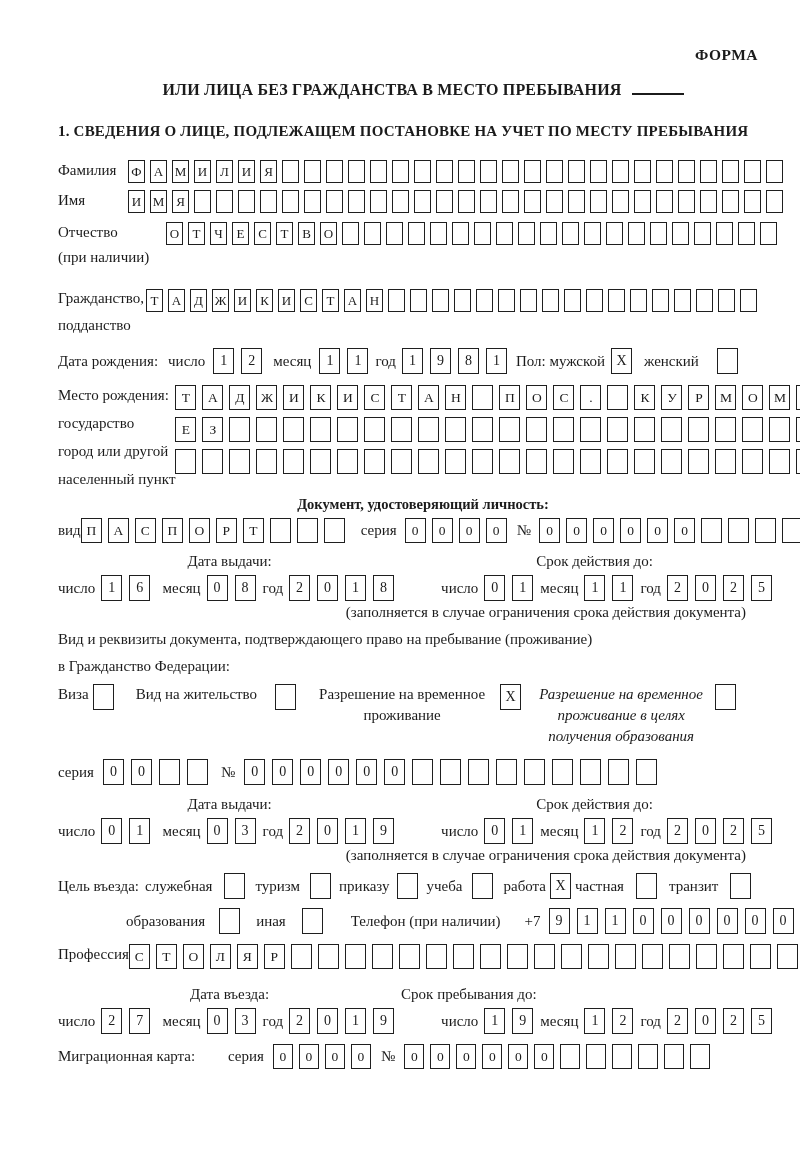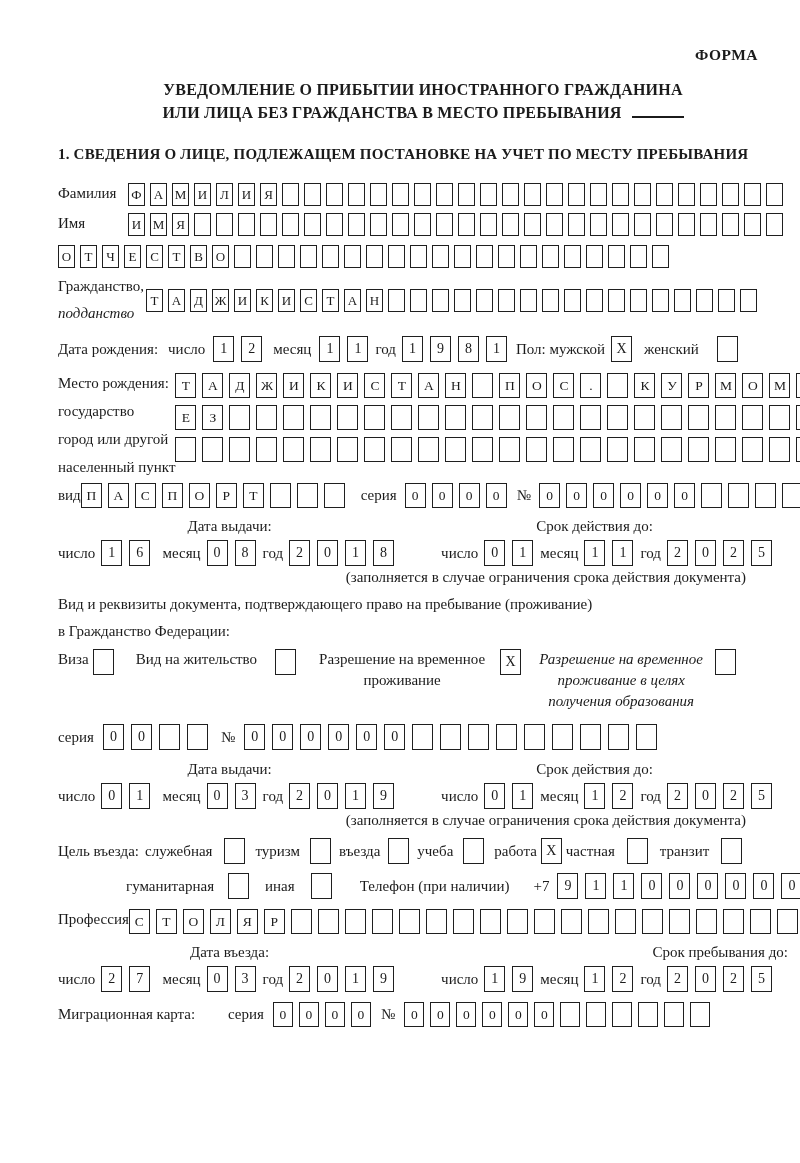--- a/index.html
+++ b/index.html
@@ -38,21 +38,20 @@
 </style>
 </head>
 <body>
 
 <div class="page">
 
 
   <div class="forma">ФОРМА</div>
 
   <div class="title">
-    <div>УВЕДОМЛЕНИЕ О ПРИБЫТИИ ИНОСТРАННОГО ГРАЖДАНИНА</div>
     <div><span>ИЛИ ЛИЦА БЕЗ ГРАЖДАНСТВА В МЕСТО ПРЕБЫВАНИЯ</span><span class="blank-line"></span></div>
   </div>
 
   <div class="sec-heading">1. СВЕДЕНИЯ О ЛИЦЕ, ПОДЛЕЖАЩЕМ ПОСТАНОВКЕ НА УЧЕТ ПО МЕСТУ ПРЕБЫВАНИЯ</div>
 
   <div class="row" style="margin-top:20px;">
     <div class="lbl" style="width:70px;">Фамилия</div>
     <div class="cells cells-a">
         <span class="cell">Ф</span>
         <span class="cell">А</span>
@@ -117,20 +116,24 @@
         <span class="cell">&nbsp;</span>
         <span class="cell">&nbsp;</span>
         <span class="cell">&nbsp;</span>
         <span class="cell">&nbsp;</span>
         <span class="cell">&nbsp;</span>
         <span class="cell">&nbsp;</span>
       </div>
   </div>
 
   <div class="row" style="margin-top:9px;">
+    <div style="width:108px;">
+      <div class="lbl">Отчество</div>
+      <div class="lbl" style="margin-top:4px;">(при наличии)</div>
+    </div>
     <div class="cells cells-a">
         <span class="cell">О</span>
         <span class="cell">Т</span>
         <span class="cell">Ч</span>
         <span class="cell">Е</span>
         <span class="cell">С</span>
         <span class="cell">Т</span>
         <span class="cell">В</span>
         <span class="cell">О</span>
         <span class="cell">&nbsp;</span>
@@ -149,24 +152,24 @@
         <span class="cell">&nbsp;</span>
         <span class="cell">&nbsp;</span>
         <span class="cell">&nbsp;</span>
         <span class="cell">&nbsp;</span>
         <span class="cell">&nbsp;</span>
         <span class="cell">&nbsp;</span>
         <span class="cell">&nbsp;</span>
       </div>
   </div>
 
-  <div class="row" style="margin-top:8px;align-items:center;">
+  <div class="row" style="margin-top:20px;">
     <div style="width:88px;">
       <div class="lbl">Гражданство,</div>
-      <div class="lbl" style="margin-top:6px;font-style:italic;">подданство</div>
+      <div class="lbl" style="margin-top:6px;">подданство</div>
     </div>
     <div class="cells cells-a" style="margin-top:1px;">
         <span class="cell">Т</span>
         <span class="cell">А</span>
         <span class="cell">Д</span>
         <span class="cell">Ж</span>
         <span class="cell">И</span>
         <span class="cell">К</span>
         <span class="cell">И</span>
         <span class="cell">С</span>
@@ -300,20 +303,21 @@
           <span class="cell">&nbsp;</span>
           <span class="cell">&nbsp;</span>
           <span class="cell">&nbsp;</span>
           <span class="cell">&nbsp;</span>
           <span class="cell">&nbsp;</span>
           <span class="cell">&nbsp;</span>
         </div>
     </div>
   </div>
 
+  <div style="text-align:center;font-weight:bold;font-size:14.5px;margin-top:6px;">Документ, удостоверяющий личность:</div>
 
   <div class="row" style="margin-top:5px;align-items:center;">
     <span class="lbl" style="width:56px;">вид</span>
     <span class="cells cells-b">
         <span class="cell">П</span>
         <span class="cell">А</span>
         <span class="cell">С</span>
         <span class="cell">П</span>
         <span class="cell">О</span>
         <span class="cell">Р</span>
@@ -479,34 +483,34 @@
     </div>
   </div>
   <div class="note-r" style="margin-top:3px;">(заполняется в случае ограничения срока действия документа)</div>
 
   <div class="row" style="margin-top:9px;align-items:center;">
     <span class="lbl">Цель въезда:</span>
     <span class="lbl" style="margin-left:6px;">служебная</span>
     <span class="checkbox" style="margin-left:12px;"></span>
     <span class="lbl" style="margin-left:10px;">туризм</span>
     <span class="checkbox" style="margin-left:10px;"></span>
-    <span class="lbl" style="margin-left:8px;">въезда</span>
+    <span class="lbl" style="margin-left:8px;">приказу</span>
     <span class="checkbox" style="margin-left:8px;"></span>
     <span class="lbl" style="margin-left:8px;text-align:right;">учеба</span>
     <span class="checkbox" style="margin-left:10px;"></span>
     <span class="lbl" style="margin-left:10px;">работа</span>
     <span class="checkbox" style="margin-left:4px;">X</span>
     <span class="lbl" style="margin-left:4px;">частная</span>
     <span class="checkbox" style="margin-left:12px;"></span>
     <span class="lbl" style="margin-left:12px;">транзит</span>
     <span class="checkbox" style="margin-left:12px;"></span>
   </div>
 
   <div class="row" style="margin-top:9px;align-items:center;">
-    <span class="lbl" style="margin-left:68px;">гуманитарная</span>
+    <span class="lbl" style="margin-left:68px;">образования</span>
     <span class="checkbox" style="margin-left:14px;"></span>
     <span class="lbl" style="margin-left:16px;">иная</span>
     <span class="checkbox" style="margin-left:16px;"></span>
     <span class="lbl" style="margin-left:28px;">Телефон (при наличии)</span>
     <span class="lbl" style="margin-left:24px;margin-right:8px;">+7</span>
     <span class="cells cells-d">
         <span class="cell">9</span>
         <span class="cell">1</span>
         <span class="cell">1</span>
         <span class="cell">0</span>
@@ -542,23 +546,23 @@
         <span class="cell">&nbsp;</span>
         <span class="cell">&nbsp;</span>
         <span class="cell">&nbsp;</span>
         <span class="cell">&nbsp;</span>
         <span class="cell">&nbsp;</span>
         <span class="cell">&nbsp;</span>
         <span class="cell">&nbsp;</span>
       </div>
   </div>
 
-  <div class="row" style="margin-top:8px;">
+  <div class="row" style="margin-top:15px;">
     <div class="lbl" style="width:47%;text-align:center;">Дата въезда:</div>
-    <div class="lbl" style="width:53%;text-align:right;">Срок пребывания до:</div>
+    <div class="lbl" style="width:53%;text-align:left;">Срок пребывания до:</div>
   </div>
   <div class="row" style="margin-top:3px;">
     <div class="dgroup" style="width:47%;">
       <span class="lbl">число</span>
       <span class="cells cells-d">
           <span class="cell">2</span>
           <span class="cell">7</span>
         </span>
       <span class="gap"></span>
       <span class="lbl">месяц</span>

